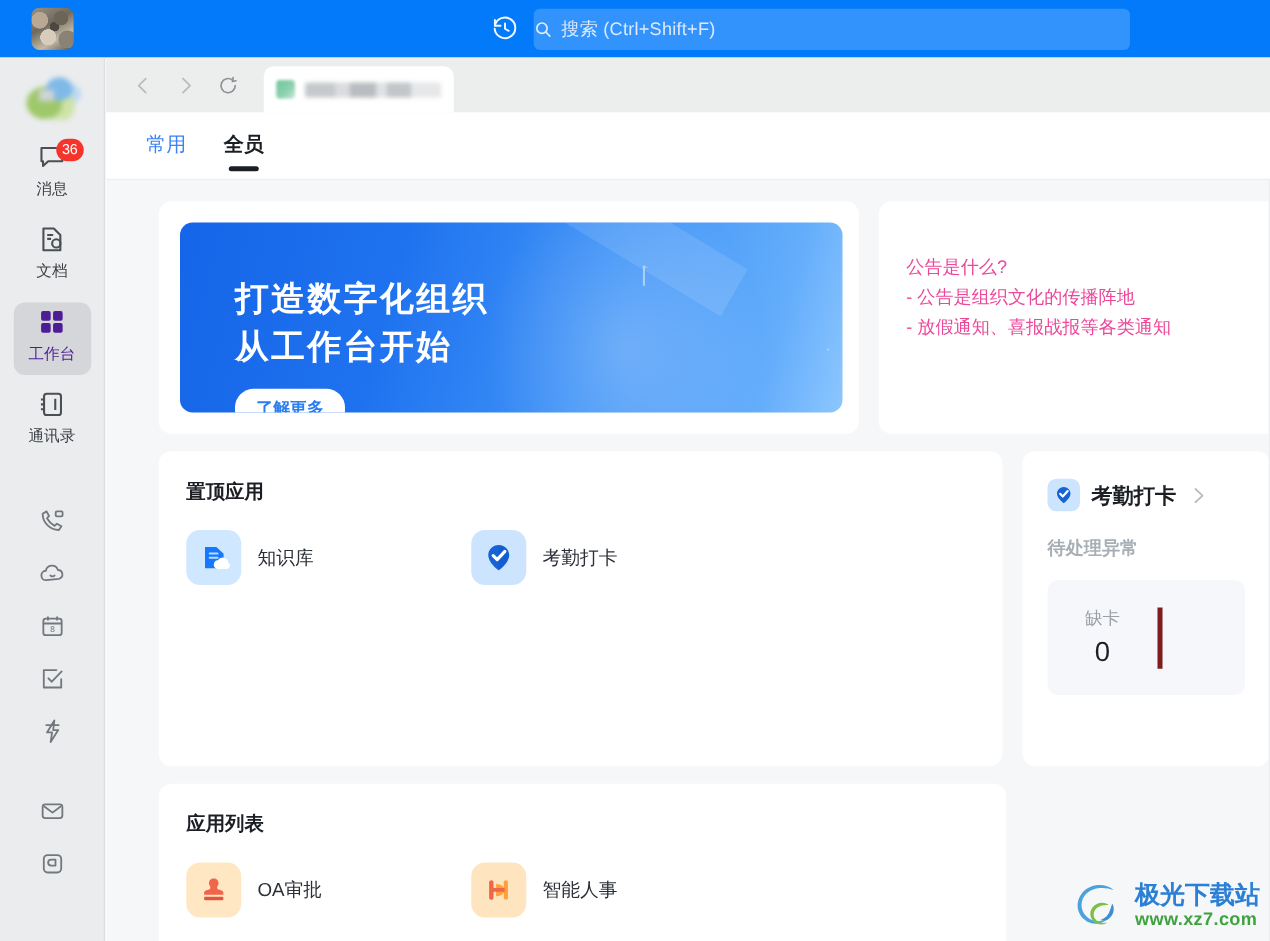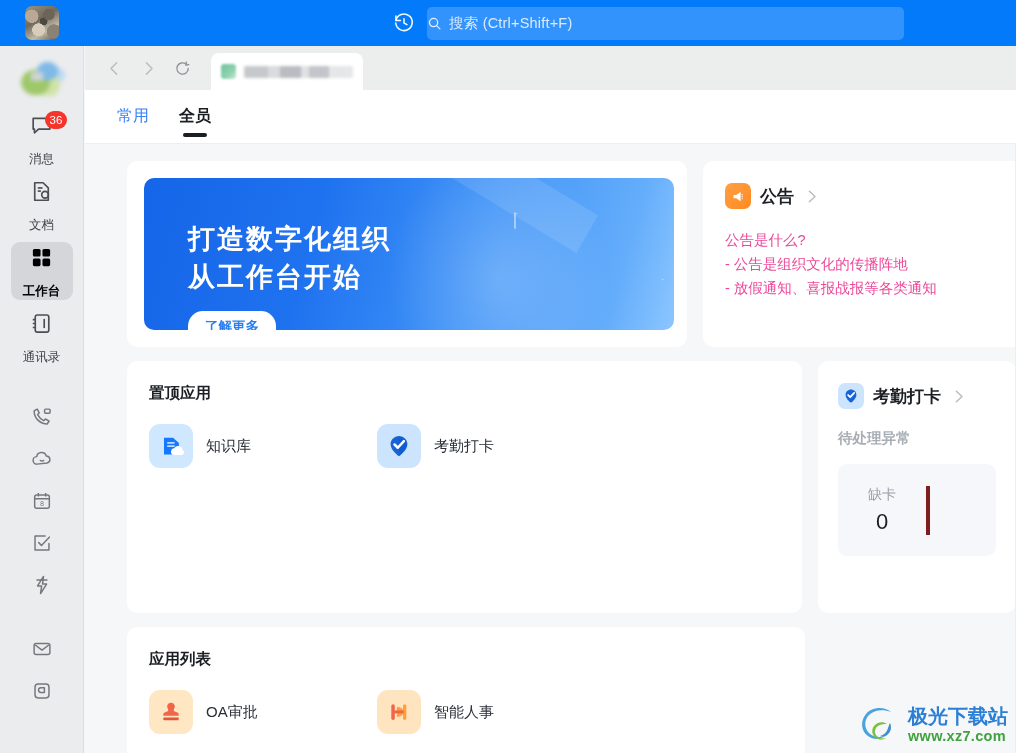--- a/index.html
+++ b/index.html
@@ -56,26 +56,26 @@
     background:
       linear-gradient(90deg, transparent 0 26%, #cfd4d8 26% 52%, transparent 52%) no-repeat 0 52%/100% 22%,
       radial-gradient(ellipse at 62% 38%, #7fb9e8 0 26%, transparent 27%),
       radial-gradient(ellipse at 36% 66%, #9ec86a 0 34%, transparent 35%),
       radial-gradient(ellipse at 62% 72%, #cfe3a8 0 30%, transparent 31%),
       radial-gradient(ellipse at 70% 48%, #bcd9f2 0 30%, transparent 31%);
     filter: blur(2.3px);
   }
   .nav-item {
     width: 62px; min-height: 58px; border-radius: 9px;
-    display: flex; flex-direction: column; align-items: center; justify-content: space-between;
+    display: flex; flex-direction: column; align-items: center; justify-content: flex-start;
     margin-bottom: 8px; position: relative; cursor: pointer;
     color: #4b4f54;
   }
   .nav-item.active { background: #d4d6d9; }
-  .nav-item.active .nav-icon, .nav-item.active .nav-label { color: #000000; font-weight: bold; }
+  .nav-item.active .nav-icon, .nav-item.active .nav-label { color: #4c1d95; }
   .nav-icon { display: flex; align-items: center; justify-content: center; height: 30px; }
   .nav-label { font-size: 12.5px; margin-top: 3px; color: #3d4147; }
   .badge {
     position: absolute; top: 1px; left: 34px;
     min-width: 22px; height: 18px; padding: 0 5px;
     background: #f5342c; color: #fff; border-radius: 9px;
     font-size: 11.5px; line-height: 18px; text-align: center;
     font-family: "Liberation Sans", sans-serif;
   }
   .mini-item {
@@ -381,36 +381,20 @@
             <div class="chev2"></div>
             <div class="banner-text">
               <div class="banner-line">打造数字化组织</div>
               <div class="banner-line">从工作台开始</div>
               <div class="banner-btn">了解更多</div>
             </div>
           </div>
         </div>
 
         <div class="notice-card">
-          <div class="notice-head">
-            <span class="notice-ico">
-              <svg width="15" height="15" viewBox="0 0 24 24" fill="currentColor">
-                <path d="M4 9.4h4.2L15.4 4.6v14.8L8.2 14.6H4z"></path>
-                <rect x="17" y="7.6" width="1.7" height="2.2" rx=".8"></rect>
-                <rect x="17" y="10.9" width="1.7" height="2.2" rx=".8"></rect>
-                <rect x="17" y="14.2" width="1.7" height="2.2" rx=".8"></rect>
-              </svg>
-            </span>
-            <span class="notice-title">公告</span>
-            <span class="chevron-r">
-              <svg width="17" height="17" viewBox="0 0 24 24" fill="none" stroke="currentColor" stroke-width="2" stroke-linecap="round" stroke-linejoin="round">
-                  <polyline points="9,4.5 17,12 9,19.5"></polyline>
-                </svg>
-            </span>
-          </div>
           <div class="notice-body">
             <div>公告是什么?</div>
             <div>- 公告是组织文化的传播阵地</div>
             <div>- 放假通知、喜报战报等各类通知</div>
           </div>
         </div>
       </div>
 
       <div class="row-mid">
         <div class="pinned-card">

